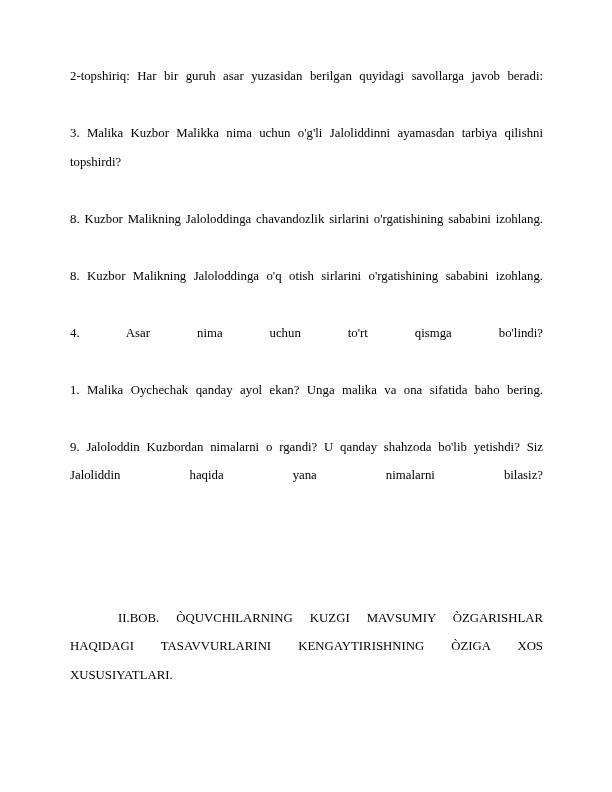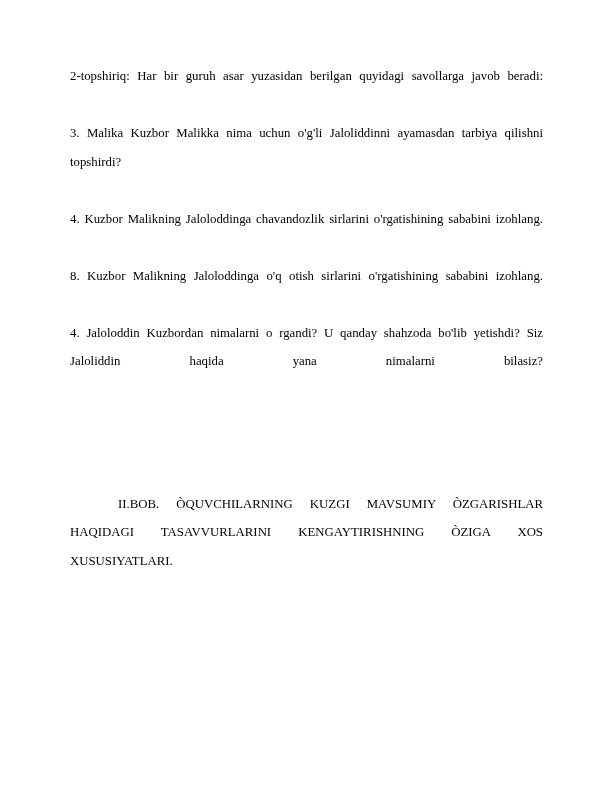--- a/index.html
+++ b/index.html
@@ -59,28 +59,30 @@
 </head>
 <body>
 
 <div class="page">
   <div class="doc-body">
 
     <p class="para">2-topshiriq: Har bir guruh asar yuzasidan berilgan quyidagi savollarga javob beradi:</p>
 
     <p class="para">3. Malika Kuzbor Malikka nima uchun o'g'li Jaloliddinni ayamasdan tarbiya qilishni topshirdi?</p>
 
-    <p class="para">4. Kuzbor Malikning Jaloloddinga chavandozlik sirlarini o'rgatishining sababini izohlang.</p>
+    <p class="para">8. Kuzbor Malikning Jaloloddinga chavandozlik sirlarini o'rgatishining sababini izohlang.</p>
 
     <p class="para">8. Kuzbor Malikning Jaloloddinga o'q otish sirlarini o'rgatishining sababini izohlang.</p>
 
+    <p class="para">4. Asar nima uchun to'rt qismga bo'lindi?</p>
 
 
+    <p class="para">1. Malika Oychechak qanday ayol ekan? Unga malika va ona sifatida baho bering.</p>
 
 
-    <p class="para">4. Jaloloddin Kuzbordan nimalarni o rgandi? U qanday shahzoda bo'lib yetishdi? Siz Jaloliddin haqida yana nimalarni bilasiz?</p>
+    <p class="para">9. Jaloloddin Kuzbordan nimalarni o rgandi? U qanday shahzoda bo'lib yetishdi? Siz Jaloliddin haqida yana nimalarni bilasiz?</p>
 
     <div class="spacer-lines"></div>
 
     <p class="chapter-heading">II.BOB. ÒQUVCHILARNING KUZGI MAVSUMIY ÒZGARISHLAR HAQIDAGI TASAVVURLARINI KENGAYTIRISHNING ÒZIGA XOS XUSUSIYATLARI.</p>
 
   </div>
 </div>
 
 </body></html>

